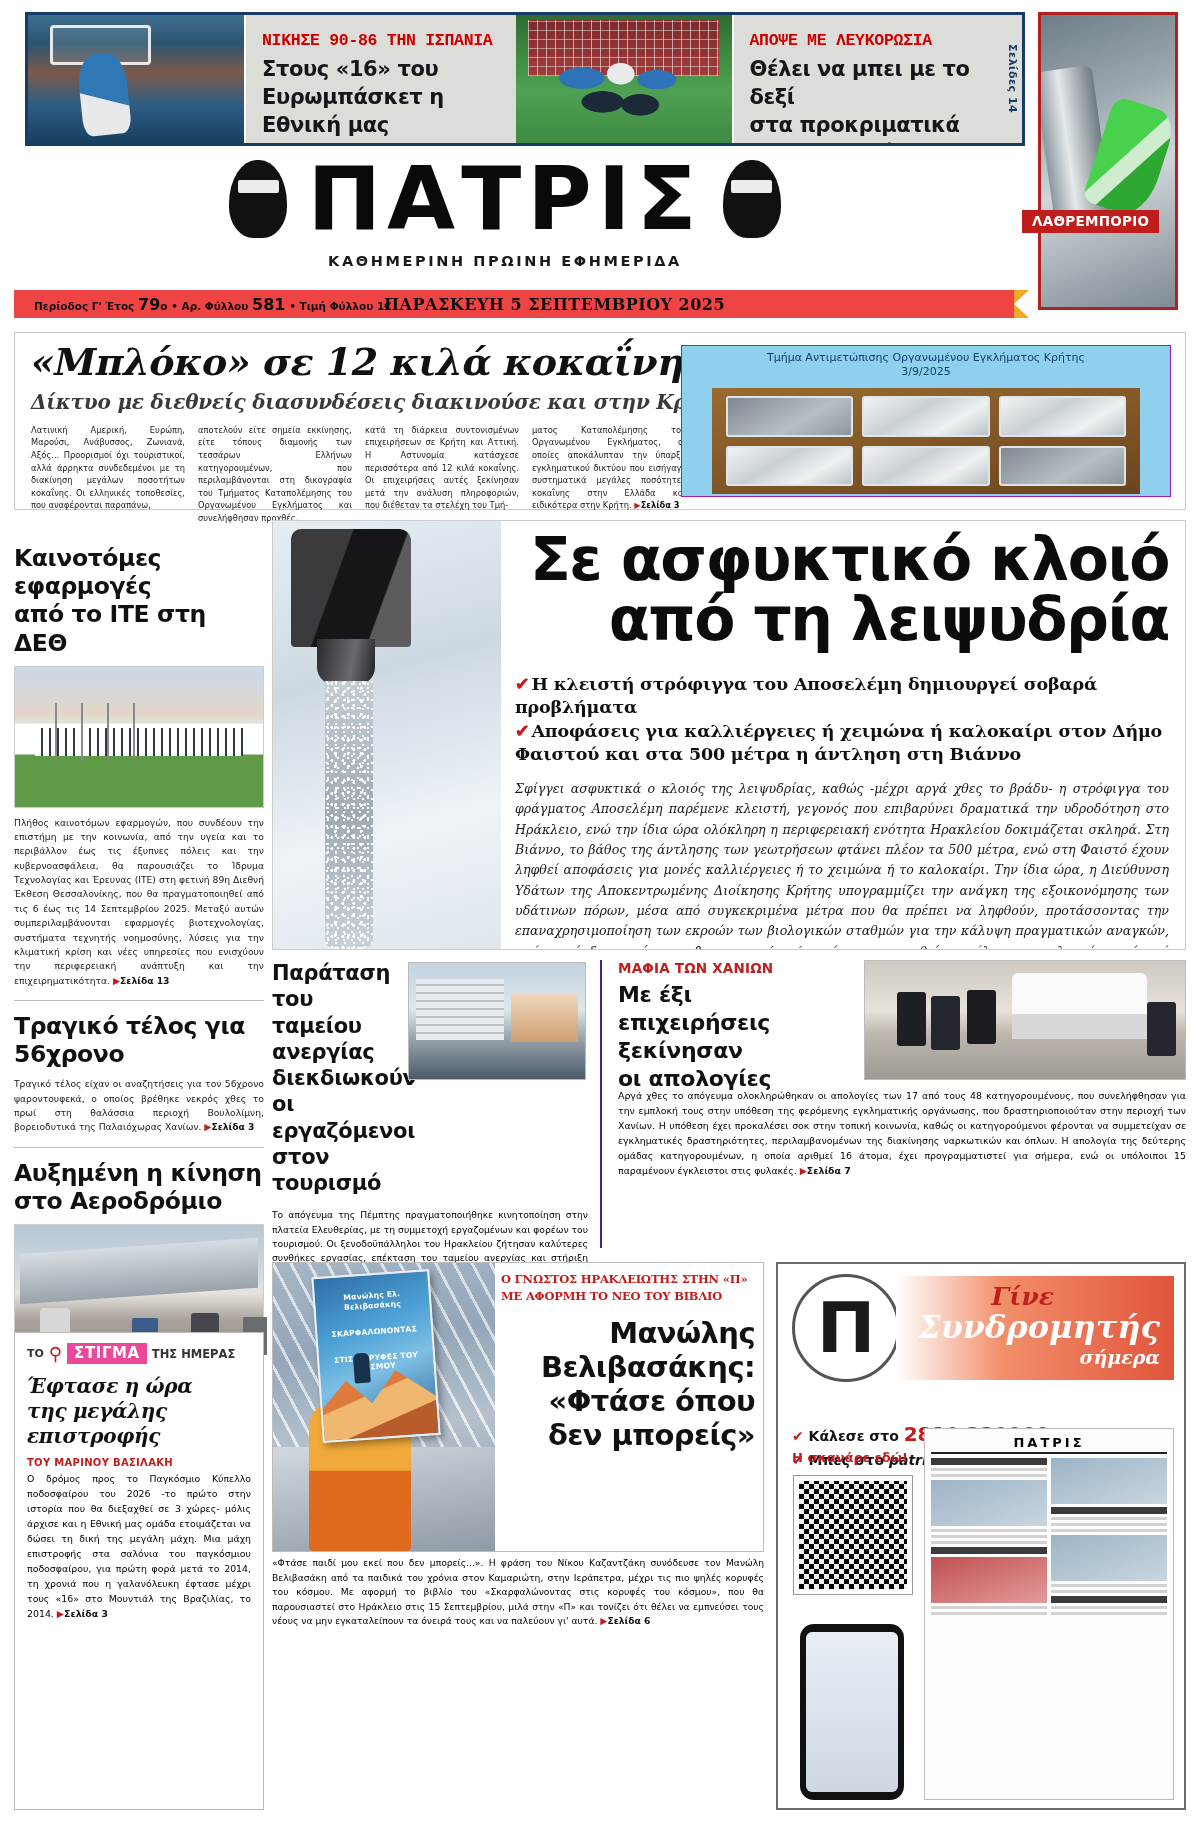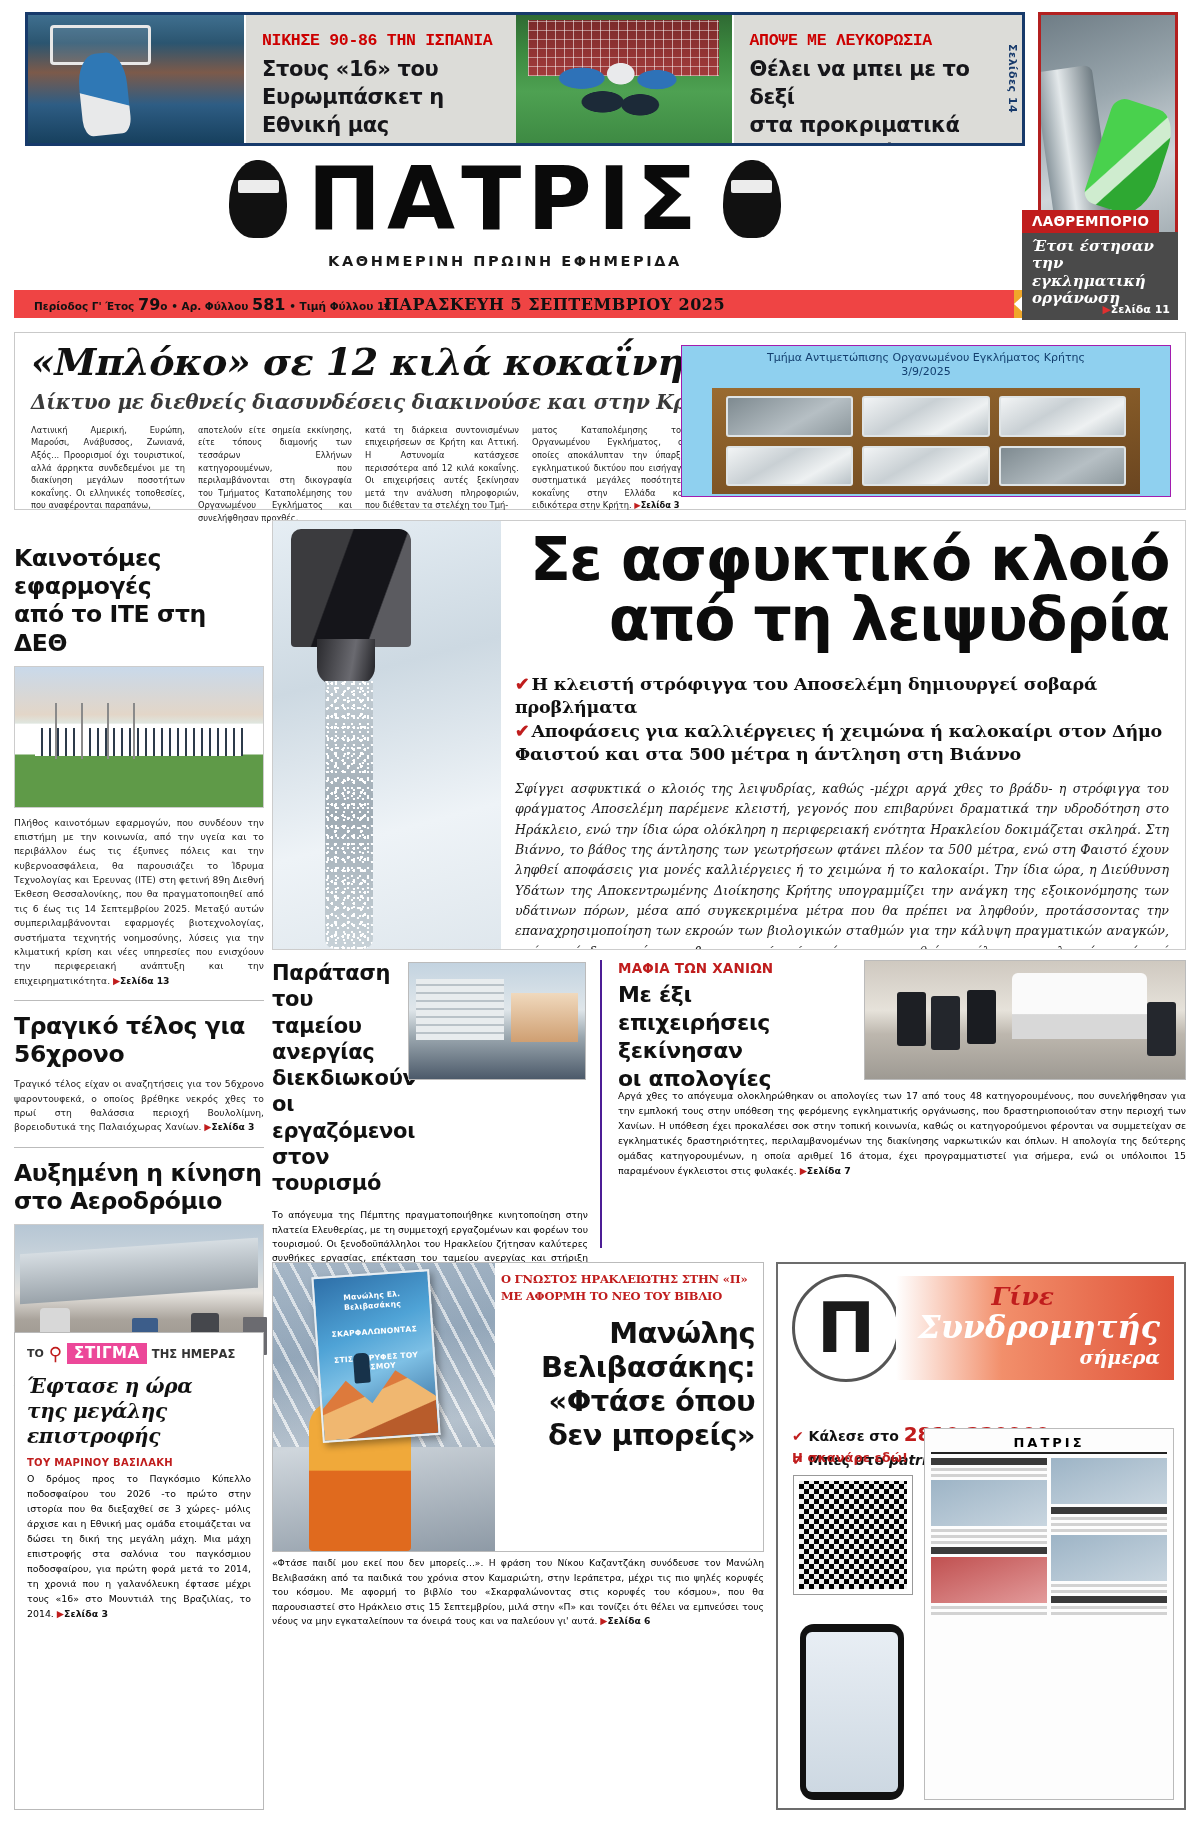--- a/index.html
+++ b/index.html
@@ -653,26 +653,20 @@
       </div>
     </div>
     <div class="sb-pagetag">Σελίδες 14</div>
   </div>
 
   <div class="fuel-box">
     <div class="fuel-pipe"></div>
     <div class="fuel-nozzle"></div>
   </div>
   <div class="smuggle-tag">ΛΑΘΡΕΜΠΟΡΙΟ</div>
-  <div class="smuggle-box">
-    <div class="st">Έτσι έστησαν</div>
-    <div class="st">την εγκληματική</div>
-    <div class="st">οργάνωση</div>
-    <div class="smuggle-page"><span class="arrow">▶</span><span>Σελίδα 11</span></div>
-  </div>
 
   <div class="masthead">
     <div class="mast-row">
       <div class="mast-face"></div>
       <div class="mast-title">ΠΑΤΡΙΣ</div>
       <div class="mast-face"></div>
     </div>
     <div class="mast-sub">ΚΑΘΗΜΕΡΙΝΗ ΠΡΩΙΝΗ ΕΦΗΜΕΡΙΔΑ</div>
   </div>
 

